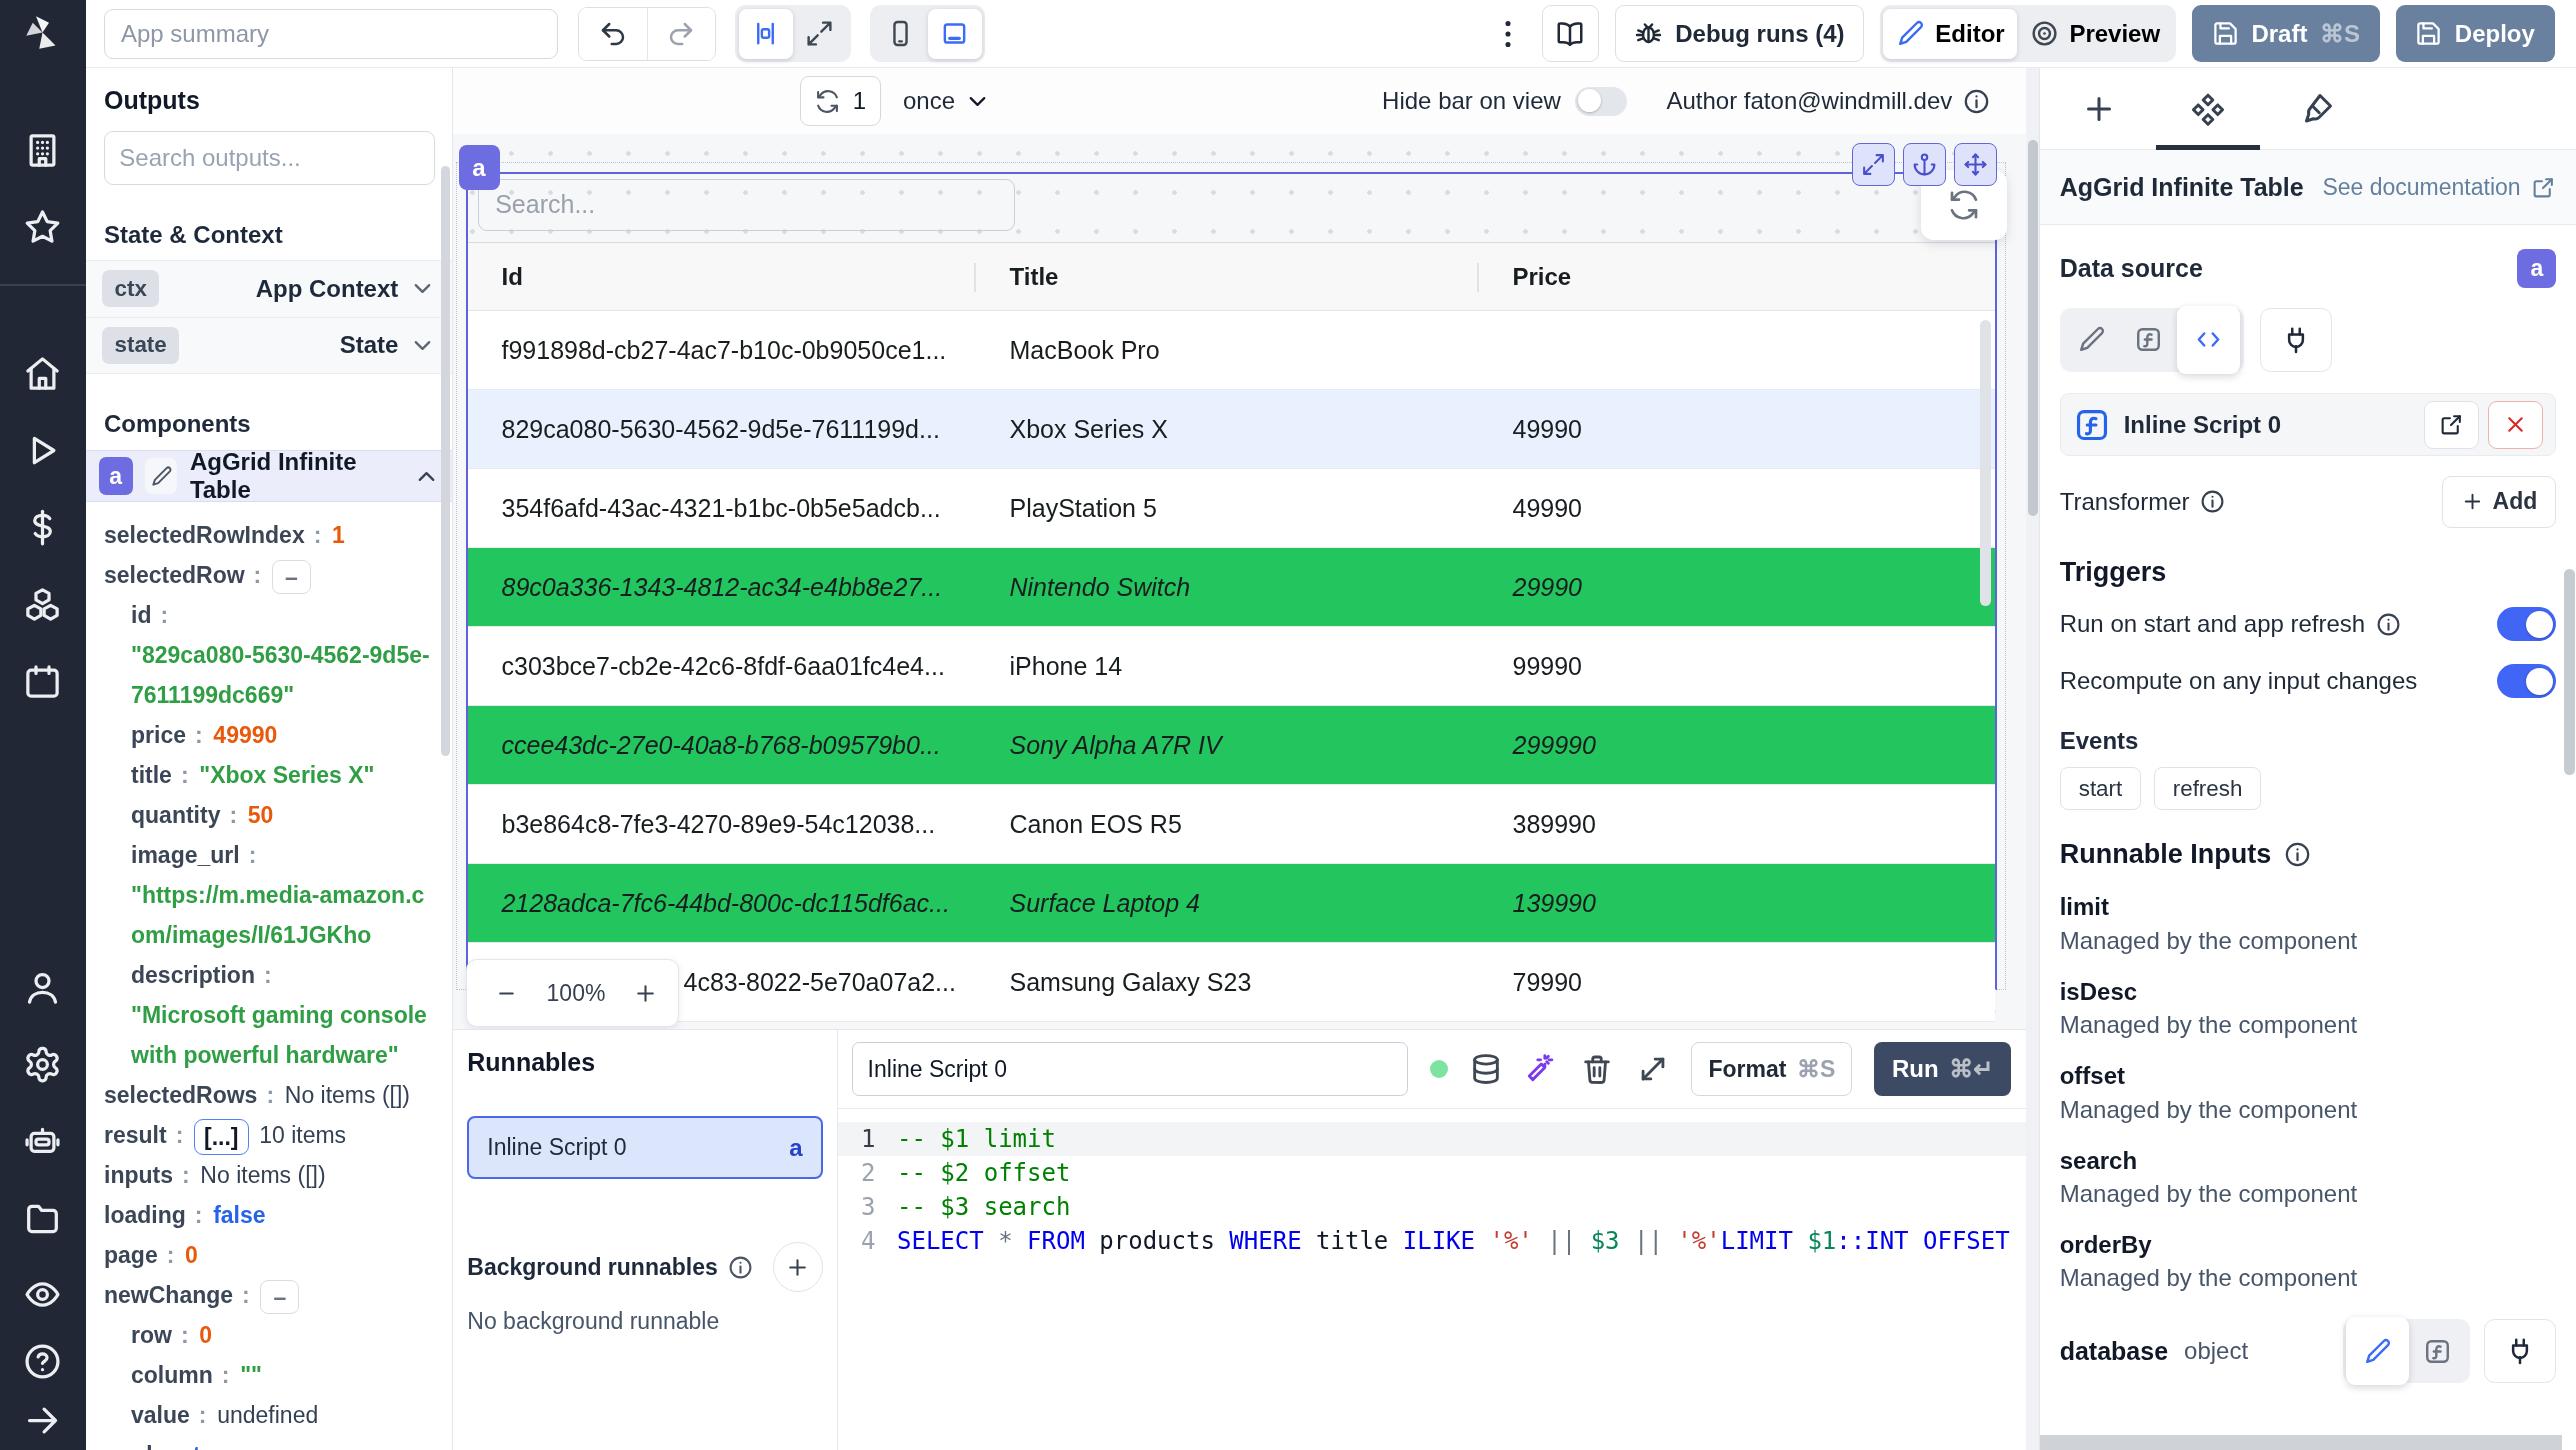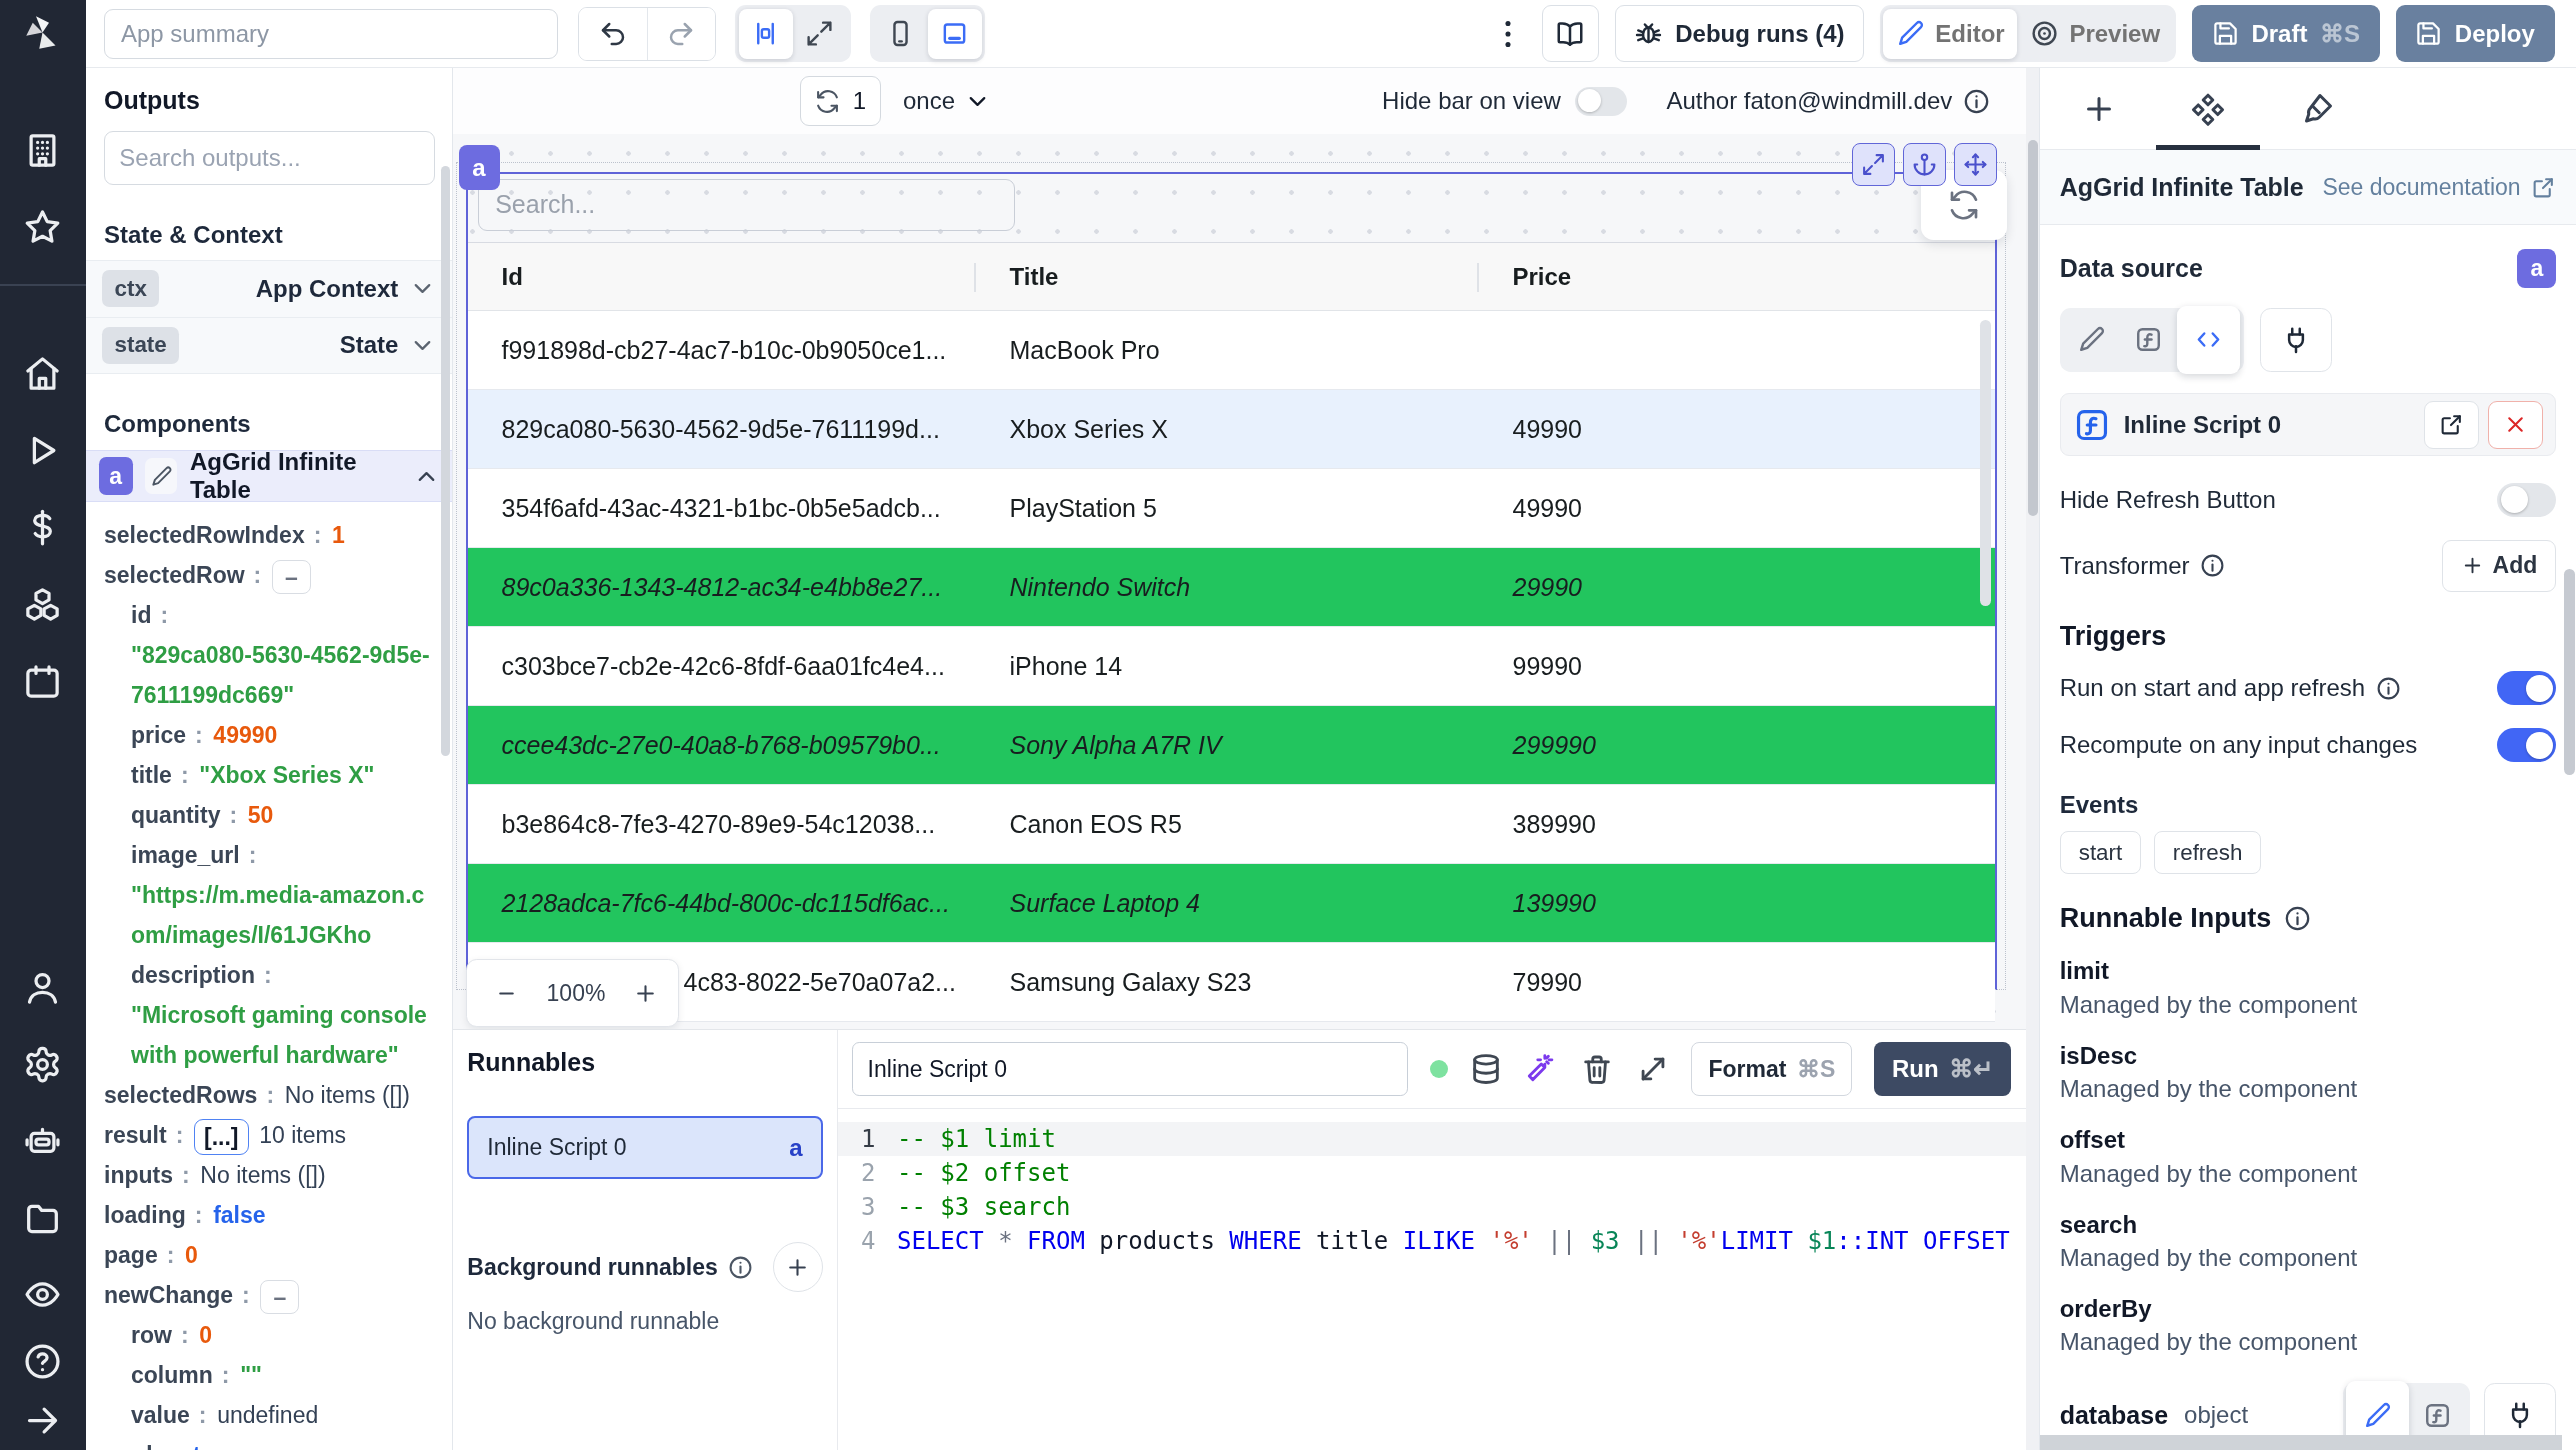--- a/index.html
+++ b/index.html
@@ -22,21 +22,21 @@
   .btn-group { display:flex; border:1.8px solid #dbe0e6; border-radius:9px; overflow:hidden; height:54px; }
   .btn-group .gbtn { width:68px; display:flex; align-items:center; justify-content:center; background:#fff; }
   .btn-group .gbtn + .gbtn { border-left:1.8px solid #e3e7ec; }
   .gbtn .ic { width:30px; height:30px; color:#2f3845; }
   .gbtn.dis .ic { color:#9aa3af; }
   .seg { display:flex; background:#eceef2; border-radius:10.7px; padding:3.6px; height:57px; align-items:center; }
   .seg .scell { height:50px; border-radius:8px; display:flex; align-items:center; justify-content:center; padding:0 12.5px; gap:10.7px; color:#3f4752; }
   .seg .scell.active { background:#fff; box-shadow:0 1.8px 5.4px rgba(15,23,42,.14); }
   .seg .scell .ic { width:29px; height:29px; }
   .seg .scell.active .ic { color:#3b6cf6; }
-  .seg .slabel { font-size:24px; font-weight:600; color:#737373; }
+  .seg .slabel { font-size:24px; font-weight:600; color:#000000; }
   .tb-right { margin-left:auto; display:flex; align-items:center; gap:16px; }
   .icon-plain { width:36px; height:36px; color:#1f2937; }
   .sqbtn { width:57px; height:57px; border:1.8px solid #dbe0e6; border-radius:9px; display:flex; align-items:center; justify-content:center; background:#fff; }
   .sqbtn .ic { width:30px; height:30px; color:#1f2937; }
   .pillbtn { height:57px; border:1.8px solid #dbe0e6; border-radius:9px; background:#fff; display:flex; align-items:center; padding:0 18px; gap:12.5px; font-size:24px; font-weight:600; color:#1f2937; }
   .pillbtn .ic { width:29px; height:29px; color:#1f2937; }
   .slatebtn { height:57px; border-radius:9px; background:#69809f; color:#fff; display:flex; align-items:center; padding:0 19.7px; gap:12.5px; font-size:24px; font-weight:700; }
   .slatebtn .ic { width:27px; height:27px; color:#fff; }
   .slatebtn .kbd { font-weight:600; color:rgba(255,255,255,.55); }
 
@@ -837,26 +837,20 @@
           </span>
         <span class="mini-btn danger">
             <span class="ic">
               <svg viewBox="0 0 24 24" fill="none" stroke="currentColor" stroke-width="2" stroke-linecap="round" stroke-linejoin="round">
                 <path d="M6 6l12 12M18 6L6 18"></path>
               </svg>
             </span>
           </span>
       </span>
     </div>
-    <div class="toggle-row">
-      <span class="toggle-label">Hide Refresh Button</span>
-      <span class="sw big">
-          <span class="knob"></span>
-        </span>
-    </div>
     <div class="transformer-row">
       <span class="toggle-label">
           <span>Transformer</span>
           <span class="ic">
             <svg viewBox="0 0 24 24" fill="none" stroke="currentColor" stroke-width="2" stroke-linecap="round" stroke-linejoin="round">
               <circle cx="12" cy="12" r="9.5"></circle>
               <path d="M12 11v6"></path>
               <path d="M12 7.5h.01"></path>
             </svg>
           </span>

